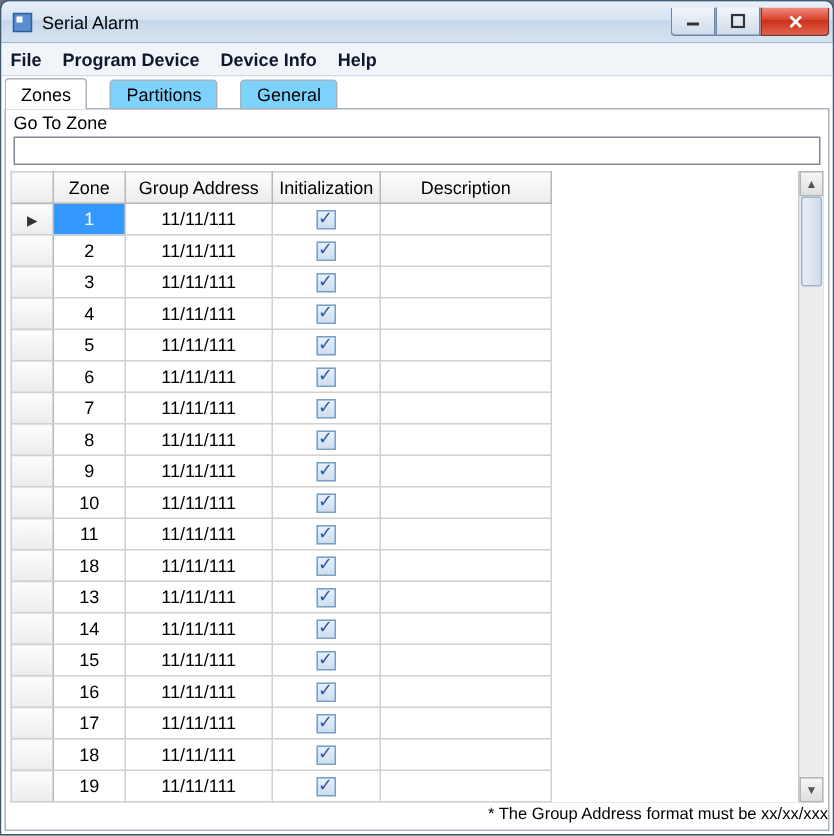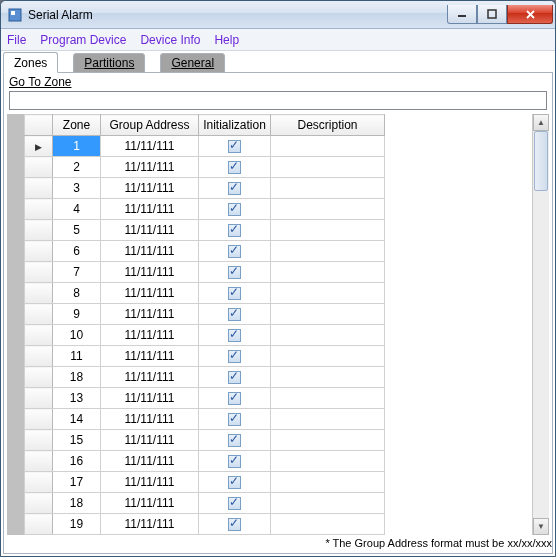--- a/index.html
+++ b/index.html
@@ -62,21 +62,21 @@
   }
   .menubar {
     height: 22px;
     background: #f1f4f9;
     border-bottom: 1px solid #d2d8e0;
     display: flex;
     align-items: center;
     padding: 0 6px;
     gap: 14px;
   }
-  .menubar span { color: #6d28d9; }
+  .menubar span { color: #0f172a; font-weight: bold; }
   .content {
     flex: 1;
     display: flex;
     flex-direction: column;
     background: #fff;
     overflow: hidden;
   }
   .tabs {
     display: flex;
     height: 22px;
@@ -89,59 +89,56 @@
     border: 1px solid #a9b2bd;
     border-bottom: 1px solid #fff;
     border-radius: 3px 3px 0 0;
     background: #fff;
     font-size: 12px;
     margin-right: -1px;
     position: relative;
     z-index: 2;
   }
   .tab.inactive {
-    background: #a3a3a3;
+    background: #7dd3fc;
     border-bottom: 1px solid #a9b2bd;
     padding-top: 2px;
     z-index: 1;
-    text-decoration: underline;
   }
   .tabbody {
     flex: 1;
     border: 1px solid #a9b2bd;
     margin: 0 2px 2px 2px;
     margin-top: -1px;
     display: flex;
     flex-direction: column;
     overflow: hidden;
   }
   .goto-label {
     padding: 2px 5px 0;
     font-size: 12px;
-    text-decoration: underline;
   }
   .goto-input {
     margin: 2px 5px 4px;
     border: 1px solid #828790;
     height: 19px;
     background: #fff;
   }
   .grid-area {
     flex: 1;
     margin: 0 3px 0 3px;
     display: flex;
     overflow: hidden;
     background: #c0c0c0;
   }
   .grid-scroll {
     flex: 1;
     display: flex;
     flex-direction: column;
     background: #fff;
-    margin-left: 17px;
   }
   .grid {
     border-collapse: collapse;
     table-layout: fixed;
     width: 360px;
   }
   .grid th, .grid td {
     border: 1px solid #d0d0d0;
     height: 21px;
     font-weight: normal;

